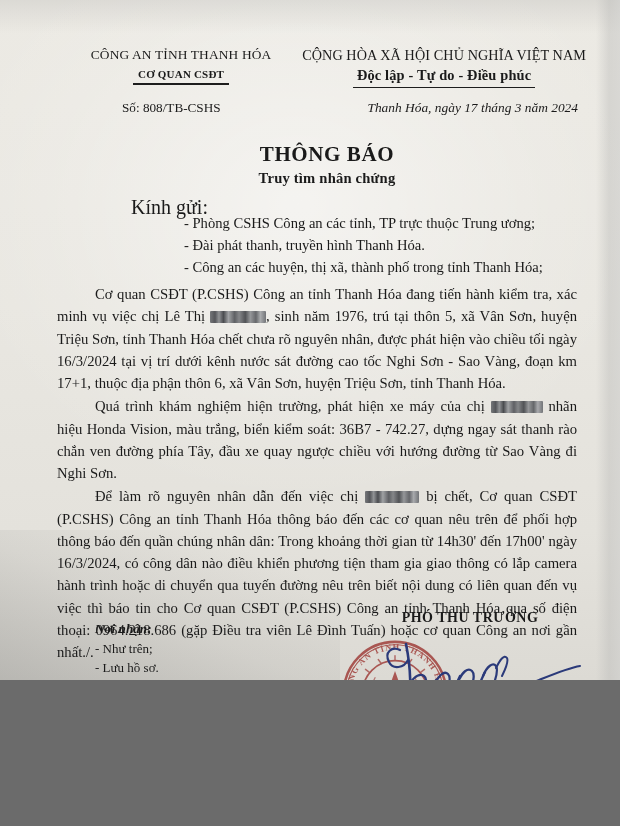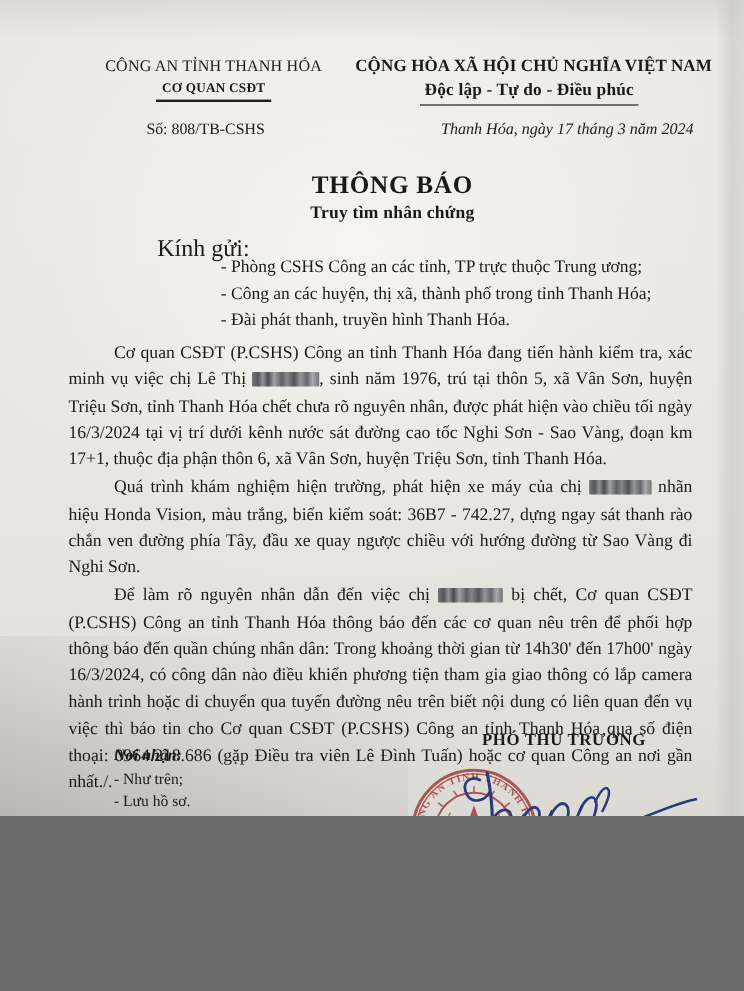--- a/index.html
+++ b/index.html
@@ -89,21 +89,21 @@
   }
   .rule-under-org {
     width: 96px;
     height: 1.4px;
     background: #1d1d1d;
     margin: 1px auto 0;
   }
 
   .nat-line1 {
     font-size: 14.2px;
-    font-weight: 700;
+    font-weight: 400;
     letter-spacing: 0.1px;
     line-height: 1.35;
     white-space: nowrap;
     text-align: right;
   }
   .nat-line2 {
     font-size: 14.4px;
     font-weight: 700;
     letter-spacing: 0.15px;
     line-height: 1.4;
@@ -315,22 +315,22 @@
     </div>
 
     <div class="title-block">
       <div class="title-main">THÔNG BÁO</div>
       <div class="title-sub">Truy tìm nhân chứng</div>
     </div>
 
     <div class="kinh-gui">Kính gửi:</div>
     <div class="recipients">
       <div class="r-item">- Phòng CSHS Công an các tỉnh, TP trực thuộc Trung ương;</div>
+      <div class="r-item">- Đài phát thanh, truyền hình Thanh Hóa.</div>
       <div class="r-item">- Công an các huyện, thị xã, thành phố trong tỉnh Thanh Hóa;</div>
-      <div class="r-item">- Đài phát thanh, truyền hình Thanh Hóa.</div>
     </div>
 
     <div class="body-text">
 
       <p><span>Cơ quan CSĐT (P.CSHS) Công an tỉnh Thanh Hóa đang tiến hành kiểm tra, xác minh vụ việc chị Lê Thị </span><span class="redact redact-1"></span><span>, sinh năm 1976, trú tại thôn 5, xã Vân Sơn, huyện Triệu Sơn, tỉnh Thanh Hóa chết chưa rõ nguyên nhân, được phát hiện vào chiều tối ngày 16/3/2024 tại vị trí dưới kênh nước sát đường cao tốc Nghi Sơn - Sao Vàng, đoạn km 17+1, thuộc địa phận thôn 6, xã Vân Sơn, huyện Triệu Sơn, tỉnh Thanh Hóa.</span></p>
 
       <p><span>Quá trình khám nghiệm hiện trường, phát hiện xe máy của chị </span><span class="redact redact-2"></span><span> nhãn hiệu Honda Vision, màu trắng, biển kiểm soát: 36B7 - 742.27, dựng ngay sát thanh rào chắn ven đường phía Tây, đầu xe quay ngược chiều với hướng đường từ Sao Vàng đi Nghi Sơn.</span></p>
 
       <p><span>Để làm rõ nguyên nhân dẫn đến việc chị </span><span class="redact redact-3"></span><span> bị chết, Cơ quan CSĐT (P.CSHS) Công an tỉnh Thanh Hóa thông báo đến các cơ quan nêu trên để phối hợp thông báo đến quần chúng nhân dân: Trong khoảng thời gian từ 14h30' đến 17h00' ngày 16/3/2024, có công dân nào điều khiển phương tiện tham gia giao thông có lắp camera hành trình hoặc di chuyển qua tuyến đường nêu trên biết nội dung có liên quan đến vụ việc thì báo tin cho Cơ quan CSĐT (P.CSHS) Công an tỉnh Thanh Hóa qua số điện thoại: 0964.218.686 (gặp Điều tra viên Lê Đình Tuấn) hoặc cơ quan Công an nơi gần nhất./.</span></p>
 

